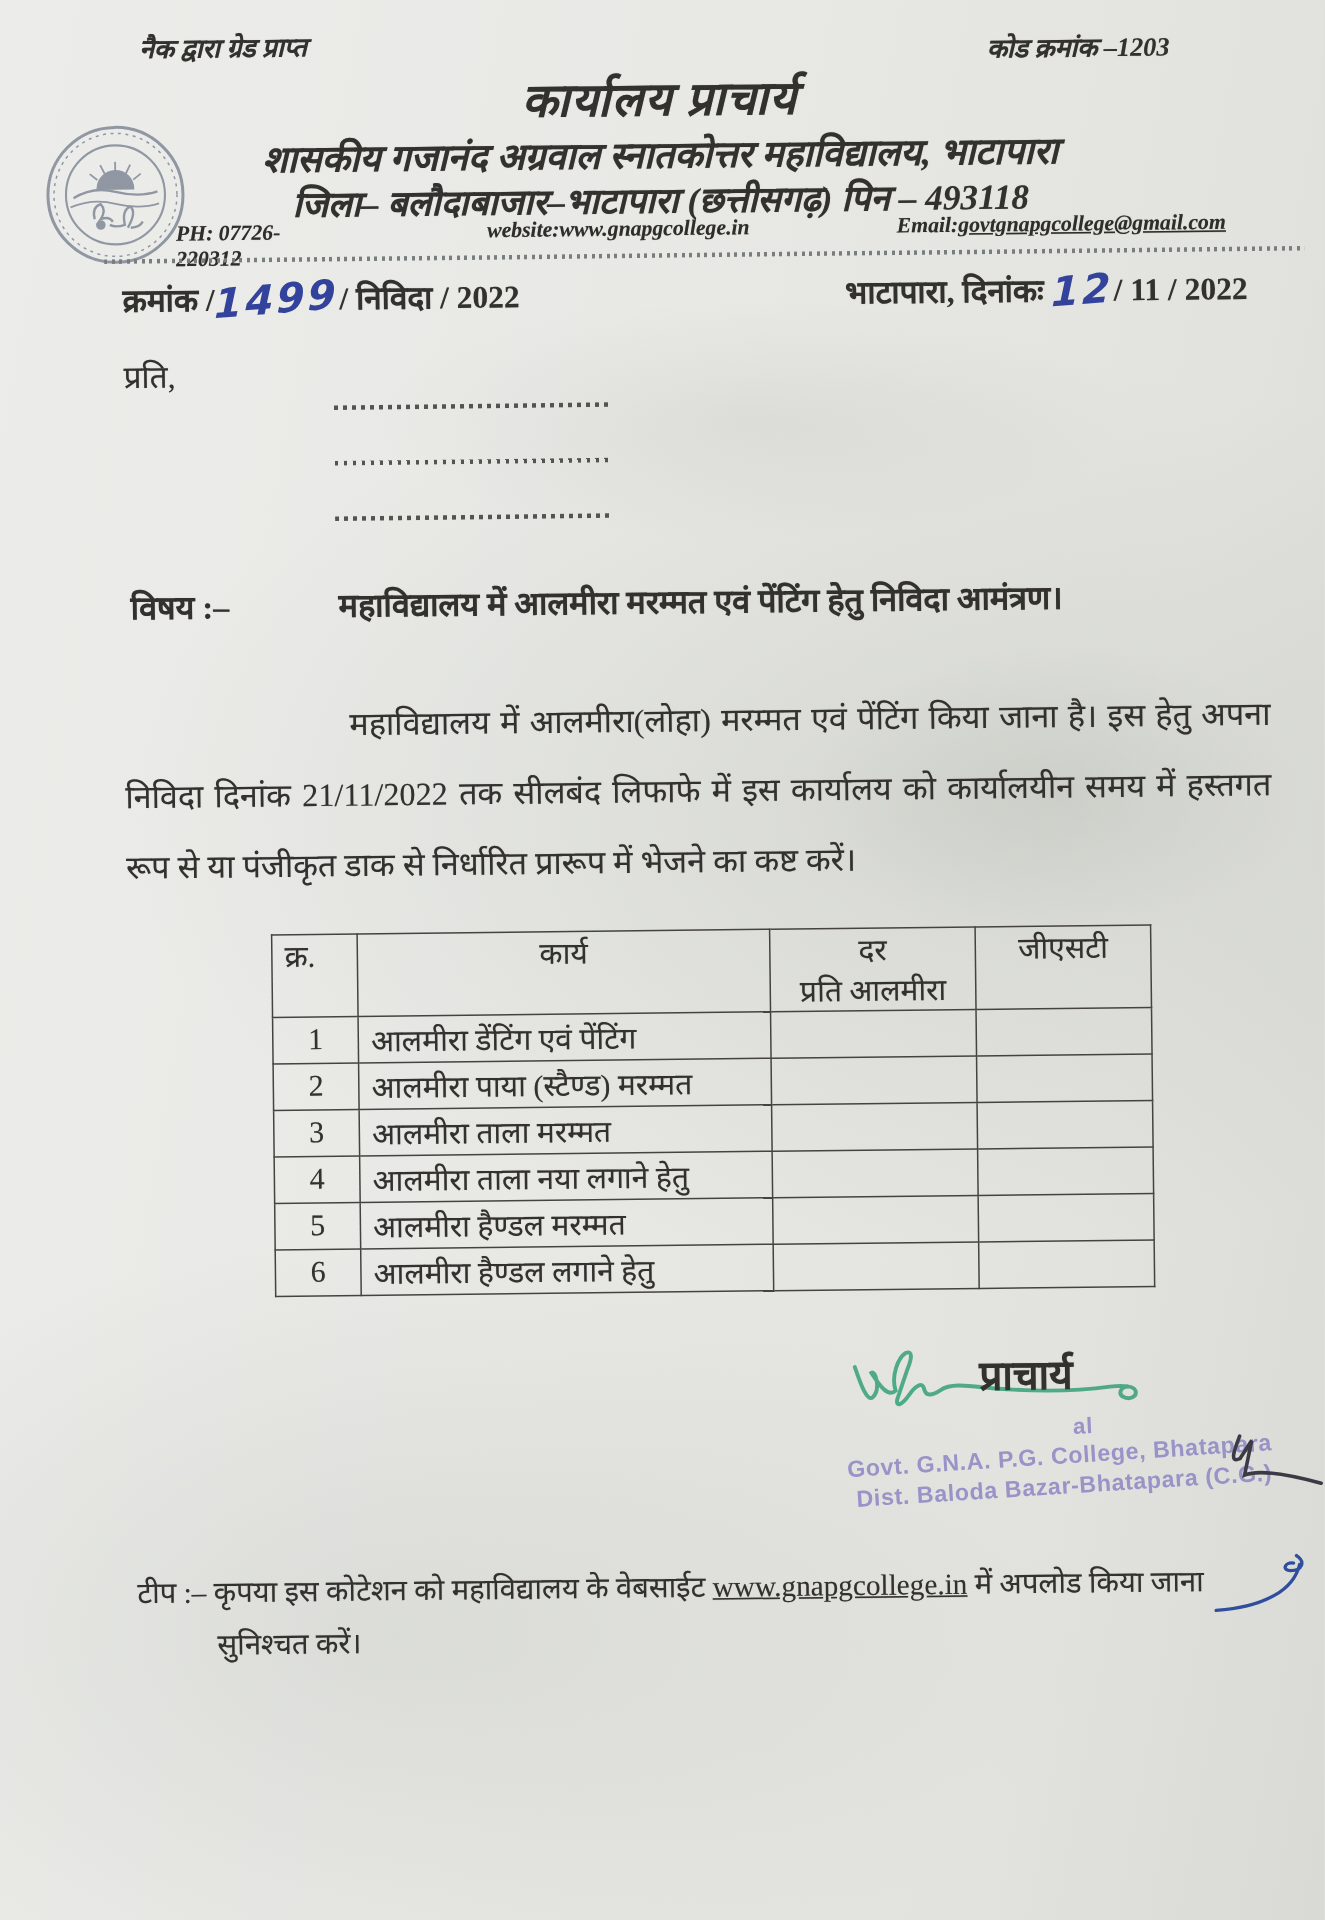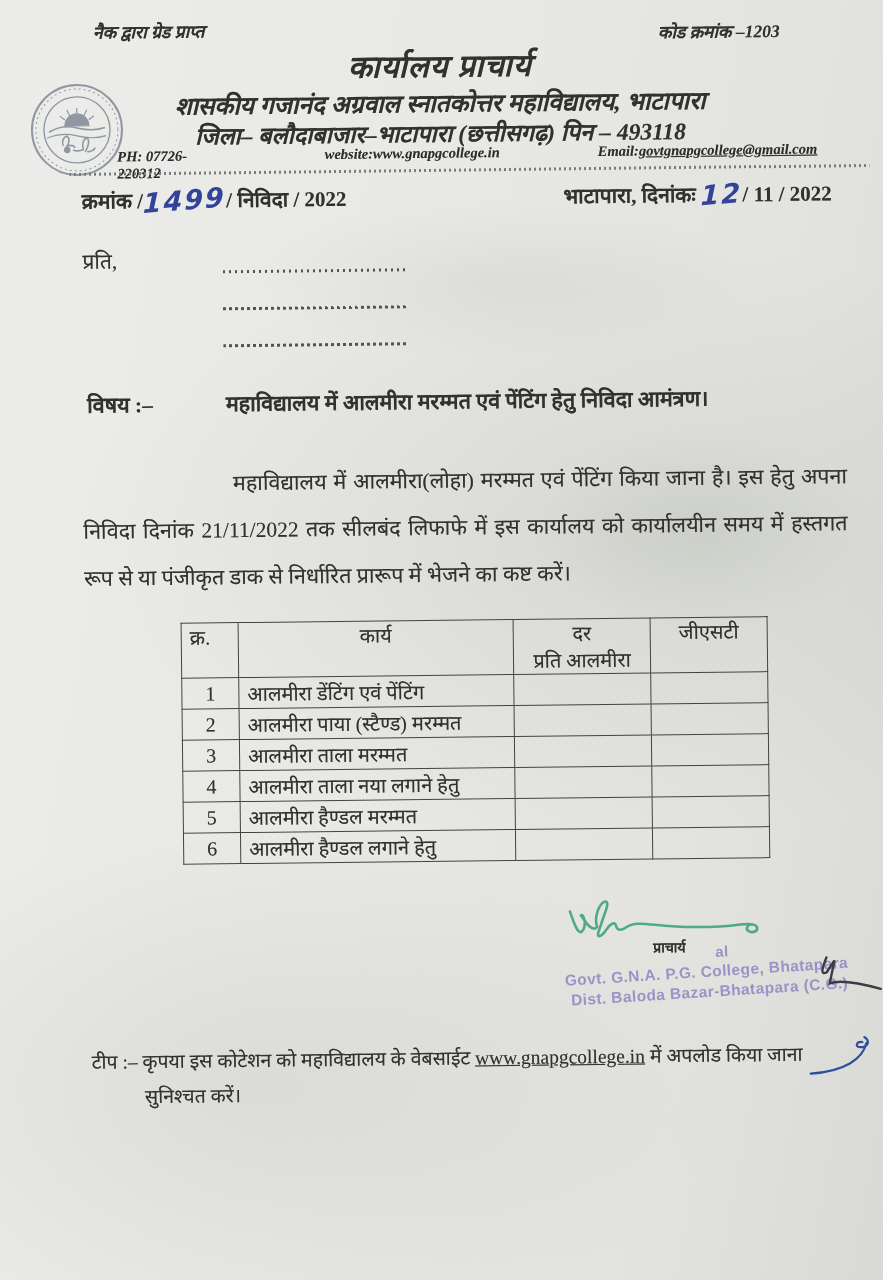--- a/index.html
+++ b/index.html
@@ -116,21 +116,21 @@
   <div class="abs" style="left:82px;top:186px;width:750px;display:flex;justify-content:space-between;font-size:21px;font-weight:bold;">
     <span>
       <span>क्रमांक /</span><span class="hand">1499</span><span>/ निविदा / 2022</span>
     </span>
     <span>
       <span>भाटापारा, दिनांकः</span>
       <span class="hand">12</span><span>/ 11 / 2022</span>
     </span>
   </div>
 
-  <div class="abs" style="left:82px;top:247px;font-size:21px;">प्रति,</div>
+  <div class="abs" style="left:82px;top:237px;font-size:21px;">प्रति,</div>
   <div class="abs dotfill" style="left:222px;top:272px;width:184px;"></div>
   <div class="abs dotfill" style="left:222px;top:309px;width:184px;"></div>
   <div class="abs dotfill" style="left:222px;top:346px;width:184px;"></div>
 
   <div class="abs" style="left:85px;top:390px;font-size:21.5px;font-weight:bold;display:flex;">
     <span>विषय :–</span>
     <span style="margin-left:73px;">महाविद्यालय में आलमीरा मरम्मत एवं पेंटिंग हेतु निविदा आमंत्रण।</span>
   </div>
 
   <div class="abs" style="left:80px;top:462px;width:764px;font-size:21.5px;line-height:47px;text-align:justify;text-indent:150px;">महाविद्यालय में आलमीरा(लोहा) मरम्मत एवं पेंटिंग किया जाना है। इस हेतु अपना निविदा दिनांक 21/11/2022 तक सीलबंद लिफाफे में इस कार्यालय को कार्यालयीन समय में हस्तगत रूप से या पंजीकृत डाक से निर्धारित प्रारूप में भेजने का कष्ट करें।</div>
@@ -183,21 +183,21 @@
       <td></td>
     </tr>
   </tbody>
     </table>
 
   <div class="abs" style="left:556px;top:903px;">
     <svg width="215" height="58" viewBox="0 0 215 58">
       <path d="M6,14 C10,26 14,38 18,34 C23,29 20,16 17,18 C22,26 28,35 33,30 C30,20 35,8 40,5 C45,3 44,9 41,16 L34,36 C33,41 37,40 42,33 C46,27 51,24 52,29 C53,34 57,34 63,30 C72,24 88,29 108,30 C135,32 160,31 176,29 C186,28 192,29 193,32 C194,36 189,38 185,36 C181,34 183,29 188,29" stroke="#3fa37c" stroke-width="2.6" fill="none" stroke-linecap="round" opacity=".9"></path>
     </svg>
   </div>
-  <div class="abs" style="left:645px;top:944px;font-size:14px;font-weight:bold;">प्राचार्य</div>
+  <div class="abs" style="left:645px;top:904px;font-size:27px;font-weight:bold;">प्राचार्य</div>
   <div class="abs stamp" style="left:707px;top:950px;font-size:15px;transform:rotate(-2deg);">al</div>
   <div class="abs stamp" style="left:556px;top:970px;font-size:15.5px;transform:rotate(-3deg);">Govt. G.N.A. P.G. College, Bhatapara</div>
   <div class="abs stamp" style="left:562px;top:990px;font-size:15.5px;transform:rotate(-3deg);">Dist. Baloda Bazar-Bhatapara (C.G.)</div>
   <div class="abs" style="left:806px;top:962px;">
     <svg width="72" height="42" viewBox="0 0 72 42">
       <path d="M12,4 C8,14 5,22 12,19 L20,7 L15,30 C25,26 45,30 66,36" stroke="#3c3a44" stroke-width="2.4" fill="none" stroke-linecap="round"></path>
     </svg>
   </div>
 
   <div class="abs" style="left:82px;top:1048px;width:770px;font-size:19.5px;">

